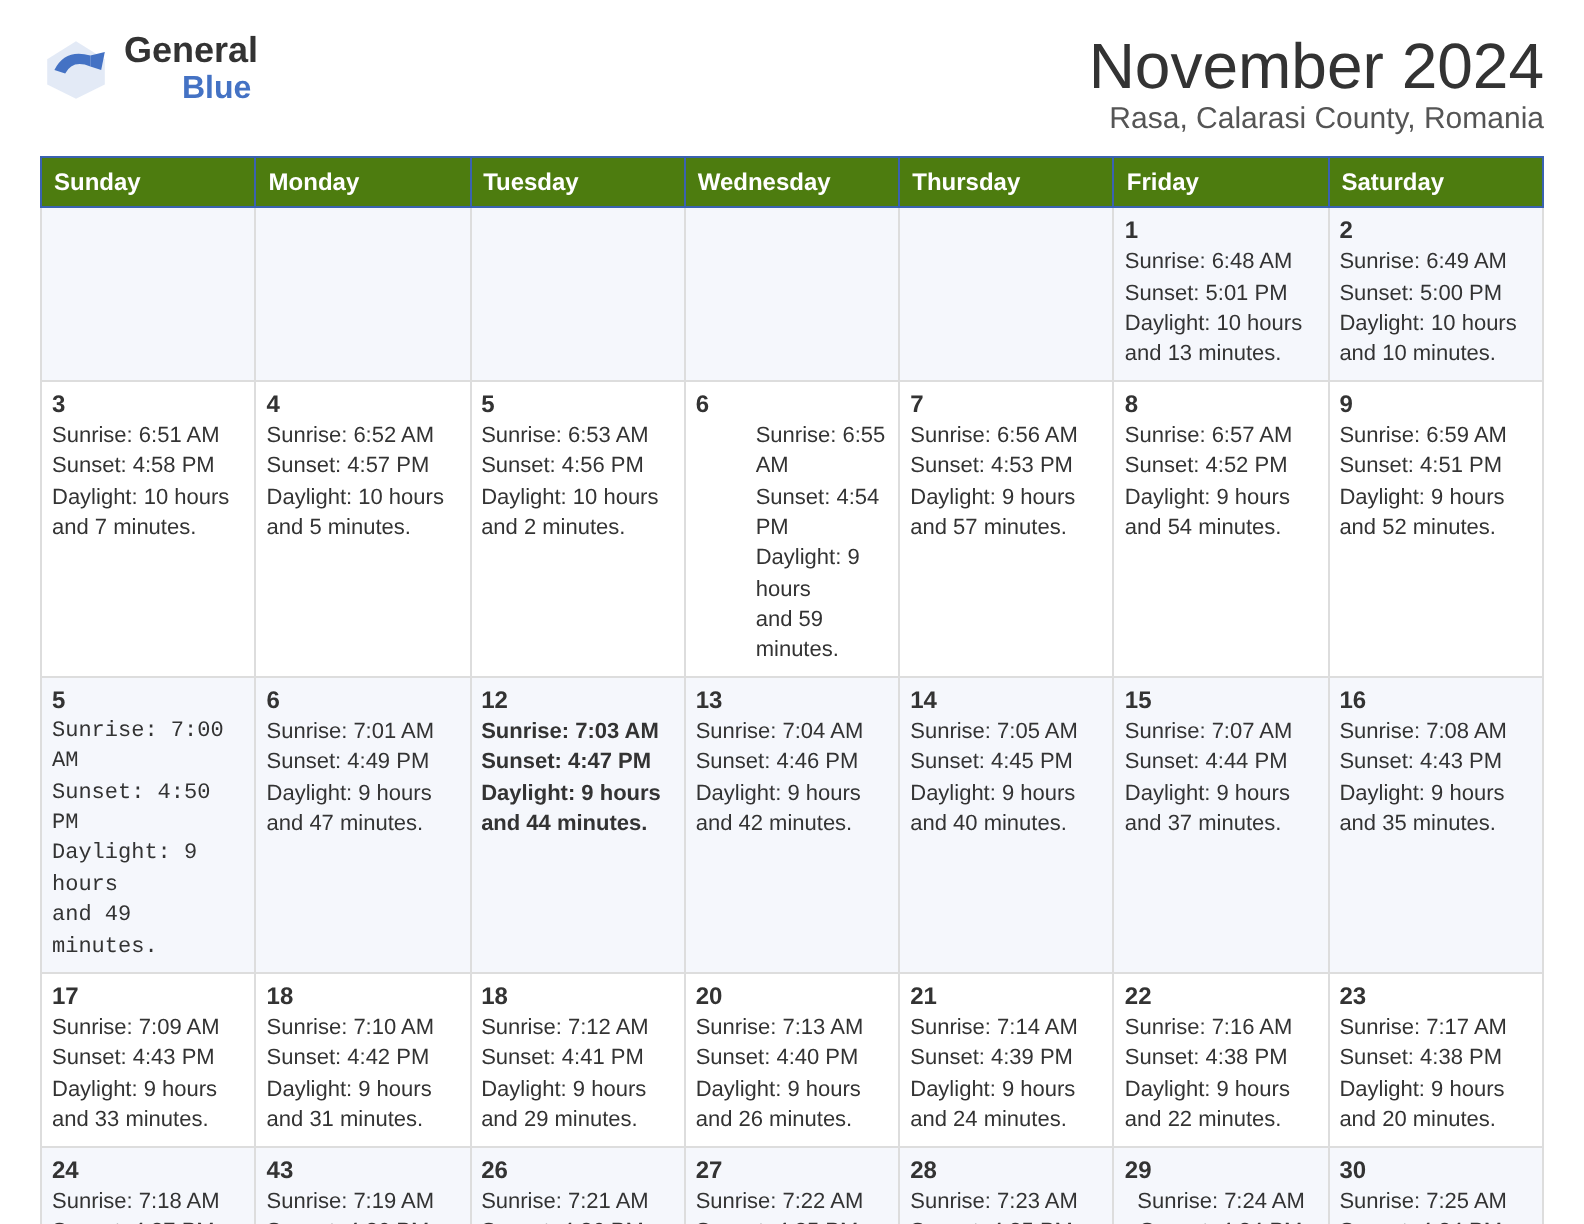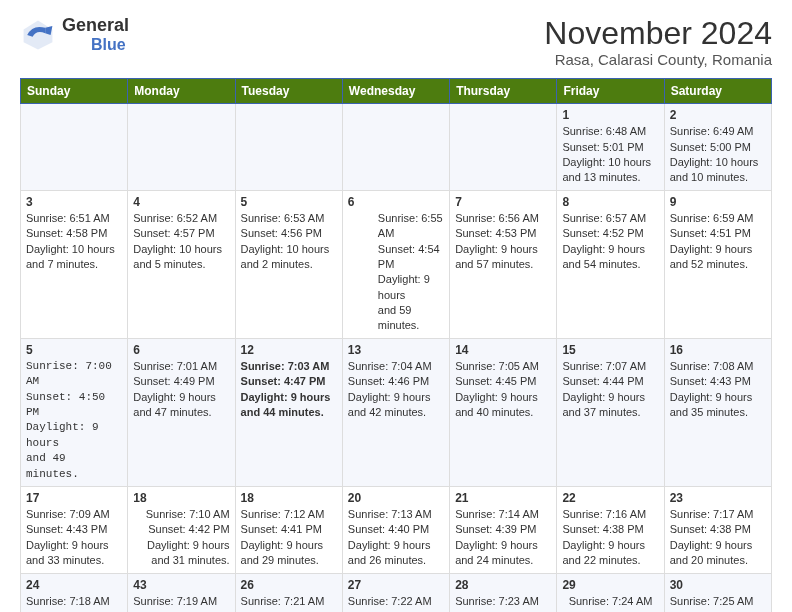--- a/index.html
+++ b/index.html
@@ -265,21 +265,21 @@
         <tr>
           <td>
             <span class="day-number">17</span>
             <div class="day-info" style="white-space: pre-line;">Sunrise: 7:09 AM
 Sunset: 4:43 PM
 Daylight: 9 hours
 and 33 minutes.</div>
           </td>
           <td>
             <span class="day-number">18</span>
-            <div class="day-info" style="white-space: pre-line; text-align: right;">Sunrise: 7:10 AM
+            <div class="day-info" style="white-space: pre-line;">Sunrise: 7:10 AM
 Sunset: 4:42 PM
 Daylight: 9 hours
 and 31 minutes.</div>
           </td>
           <td>
             <span class="day-number">18</span>
             <div class="day-info" style="white-space: pre-line;">Sunrise: 7:12 AM
 Sunset: 4:41 PM
 Daylight: 9 hours
 and 29 minutes.</div>

